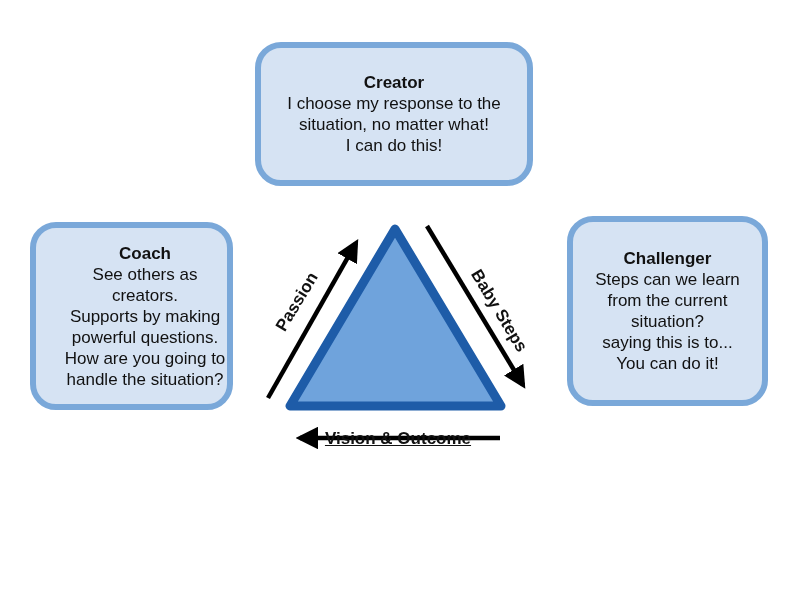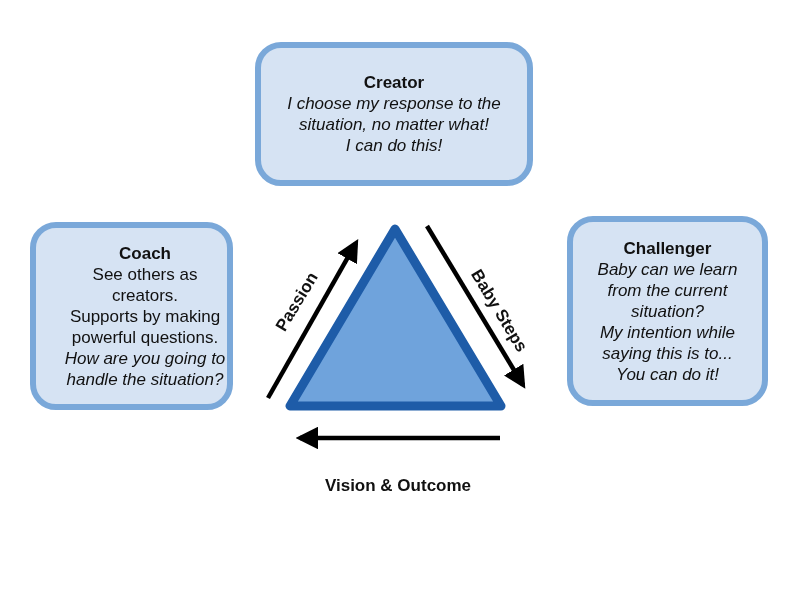--- a/index.html
+++ b/index.html
@@ -30,38 +30,38 @@
     text-align: center;
     font-size: 17px;
     line-height: 21px;
     padding: 8px 6px;
   }
   .box-creator   { left: 255px; top: 42px;  width: 278px; height: 144px; }
   .box-coach     { left: 30px;  top: 222px; width: 203px; height: 188px; padding-left: 33px; }
   .box-challenger{ left: 567px; top: 216px; width: 201px; height: 190px; }
   .box-title { font-weight: bold; }
   .line { white-space: nowrap; }
-  .italic { font-style: italic; }
+  .italic { }
   .edge-label {
     position: absolute;
     font-weight: bold;
     font-size: 17px;
     text-align: center;
     white-space: nowrap;
   }
   .label-passion {
     left: 244px; top: 291px; width: 110px; height: 24px;
     transform: rotate(-59deg);
   }
   .label-baby-steps {
     left: 432px; top: 300px; width: 130px; height: 24px;
     transform: rotate(59deg);
   }
   .label-vision {
-    left: 298px; top: 476px; width: 200px; height: 24px;
+    left: 298px; top: 429px; width: 200px; height: 24px; text-decoration: underline;
   }
 </style>
 </head>
 <body>
 
 <div class="canvas">
 
   <svg class="diagram-svg" viewBox="0 0 800 600" xmlns="http://www.w3.org/2000/svg">
     <defs>
       <marker id="arrowhead" viewBox="0 0 10 10" refX="8" refY="5" markerWidth="5" markerHeight="5" orient="auto-start-reverse">
@@ -90,24 +90,23 @@
     <div class="line">See others as</div>
     <div class="line">creators.</div>
     <div class="line">Supports by making</div>
     <div class="line">powerful questions.</div>
     <div class="line italic">How are you going to</div>
     <div class="line italic">handle the situation?</div>
   </div>
 
   <div class="info-box box-challenger">
     <div class="box-title">Challenger</div>
-    <div class="line italic">Baby can we learn</div>
+    <div class="line italic">Steps can we learn</div>
     <div class="line italic">from the current</div>
     <div class="line italic">situation?</div>
-    <div class="line italic">My intention while</div>
     <div class="line italic">saying this is to...</div>
     <div class="line italic">You can do it!</div>
   </div>
 
   <div class="edge-label label-passion">Passion</div>
   <div class="edge-label label-baby-steps">Baby Steps</div>
   <div class="edge-label label-vision">Vision &amp; Outcome</div>
 
 </div>
 

